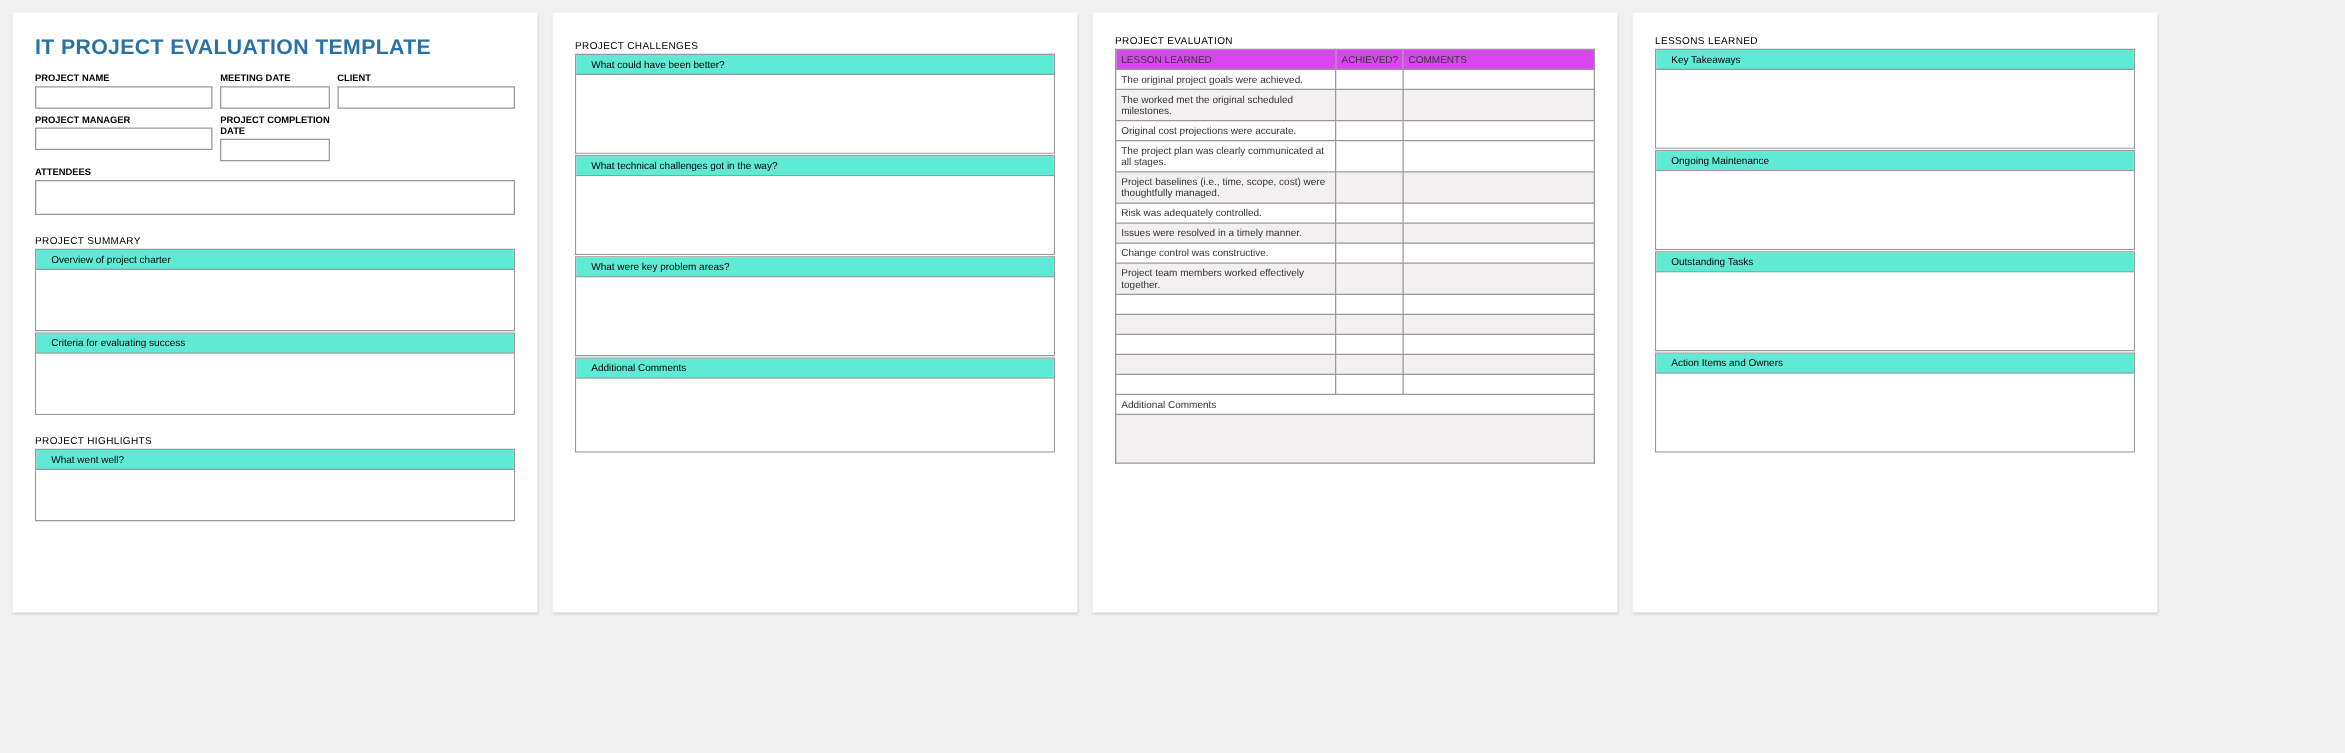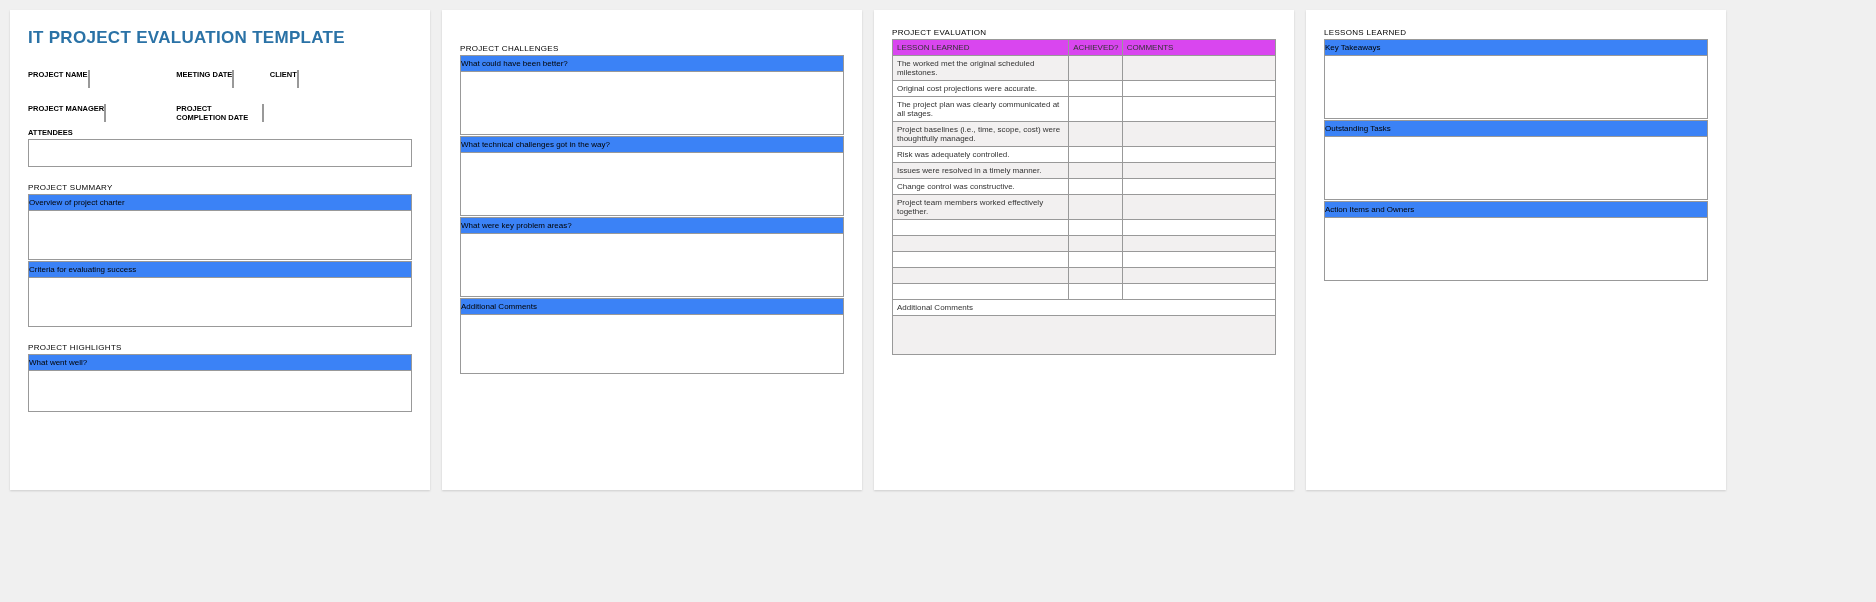--- a/index.html
+++ b/index.html
@@ -30,23 +30,22 @@
     margin-bottom: 10px;
     letter-spacing: 0.3px;
   }
   .field-row {
     display: flex;
     gap: 6px;
     margin-bottom: 4px;
   }
   .field {
     display: flex;
-    flex-direction: row;
+    flex-direction: column;
     flex: 1;
-    margin-top: 12px;
   }
   .field-label {
     font-size: 7.5px;
     font-weight: bold;
     text-transform: uppercase;
     margin-bottom: 2px;
     color: #000;
   }
   .field-input {
     border: 1px solid #999;
@@ -67,23 +66,23 @@
     letter-spacing: 0.3px;
     margin-top: 16px;
     margin-bottom: 2px;
     color: #000;
   }
   .sub-block {
     border: 1px solid #999;
     margin-bottom: 2px;
   }
   .sub-block-header {
-    background: #3b82f6;
+    background: #5eead4;
     border-bottom: 1px solid #999;
-    padding: 3px 0;
+    padding: 3px 12px;
     font-size: 8px;
     color: #000;
   }
   .sub-block-body {
     min-height: 48px;
     background: #fff;
   }
   .sub-block-body.tall {
     min-height: 62px;
   }
@@ -185,21 +184,21 @@
     <div class="section-heading">PROJECT HIGHLIGHTS</div>
     <div class="stack">
       <div class="sub-block">
         <div class="sub-block-header">What went well?</div>
         <div class="sub-block-body short"></div>
       </div>
     </div>
   </div>
 
   <div class="page">
-    <div class="section-heading" style="margin-top:16px">PROJECT CHALLENGES</div>
+    <div class="section-heading" style="margin-top:4px">PROJECT CHALLENGES</div>
     <div class="stack">
       <div class="sub-block">
         <div class="sub-block-header">What could have been better?</div>
         <div class="sub-block-body tall"></div>
       </div>
       <div class="sub-block">
         <div class="sub-block-header">What technical challenges got in the way?</div>
         <div class="sub-block-body tall"></div>
       </div>
       <div class="sub-block">
@@ -222,20 +221,25 @@
           <col class="comments">
       </colgroup>
       <thead>
         <tr>
           <th>LESSON LEARNED</th>
           <th>ACHIEVED?</th>
           <th>COMMENTS</th>
         </tr>
       </thead>
       <tbody id="eval-body">
+      <tr class="even">
+            <td>The original project goals were achieved.</td>
+            <td>&nbsp;</td>
+            <td>&nbsp;</td>
+          </tr>
           <tr class="odd">
             <td>The worked met the original scheduled milestones.</td>
             <td>&nbsp;</td>
             <td>&nbsp;</td>
           </tr>
           <tr class="even">
             <td>Original cost projections were accurate.</td>
             <td>&nbsp;</td>
             <td>&nbsp;</td>
           </tr>
@@ -301,20 +305,24 @@
   </div>
 
   <div class="page">
     <div class="section-heading" style="margin-top:0">LESSONS LEARNED</div>
     <div class="stack">
       <div class="sub-block">
         <div class="sub-block-header">Key Takeaways</div>
         <div class="sub-block-body tall"></div>
       </div>
       <div class="sub-block">
+        <div class="sub-block-header">Ongoing Maintenance</div>
+        <div class="sub-block-body tall"></div>
+      </div>
+      <div class="sub-block">
         <div class="sub-block-header">Outstanding Tasks</div>
         <div class="sub-block-body tall"></div>
       </div>
       <div class="sub-block">
         <div class="sub-block-header">Action Items and Owners</div>
         <div class="sub-block-body tall"></div>
       </div>
     </div>
   </div>
 

